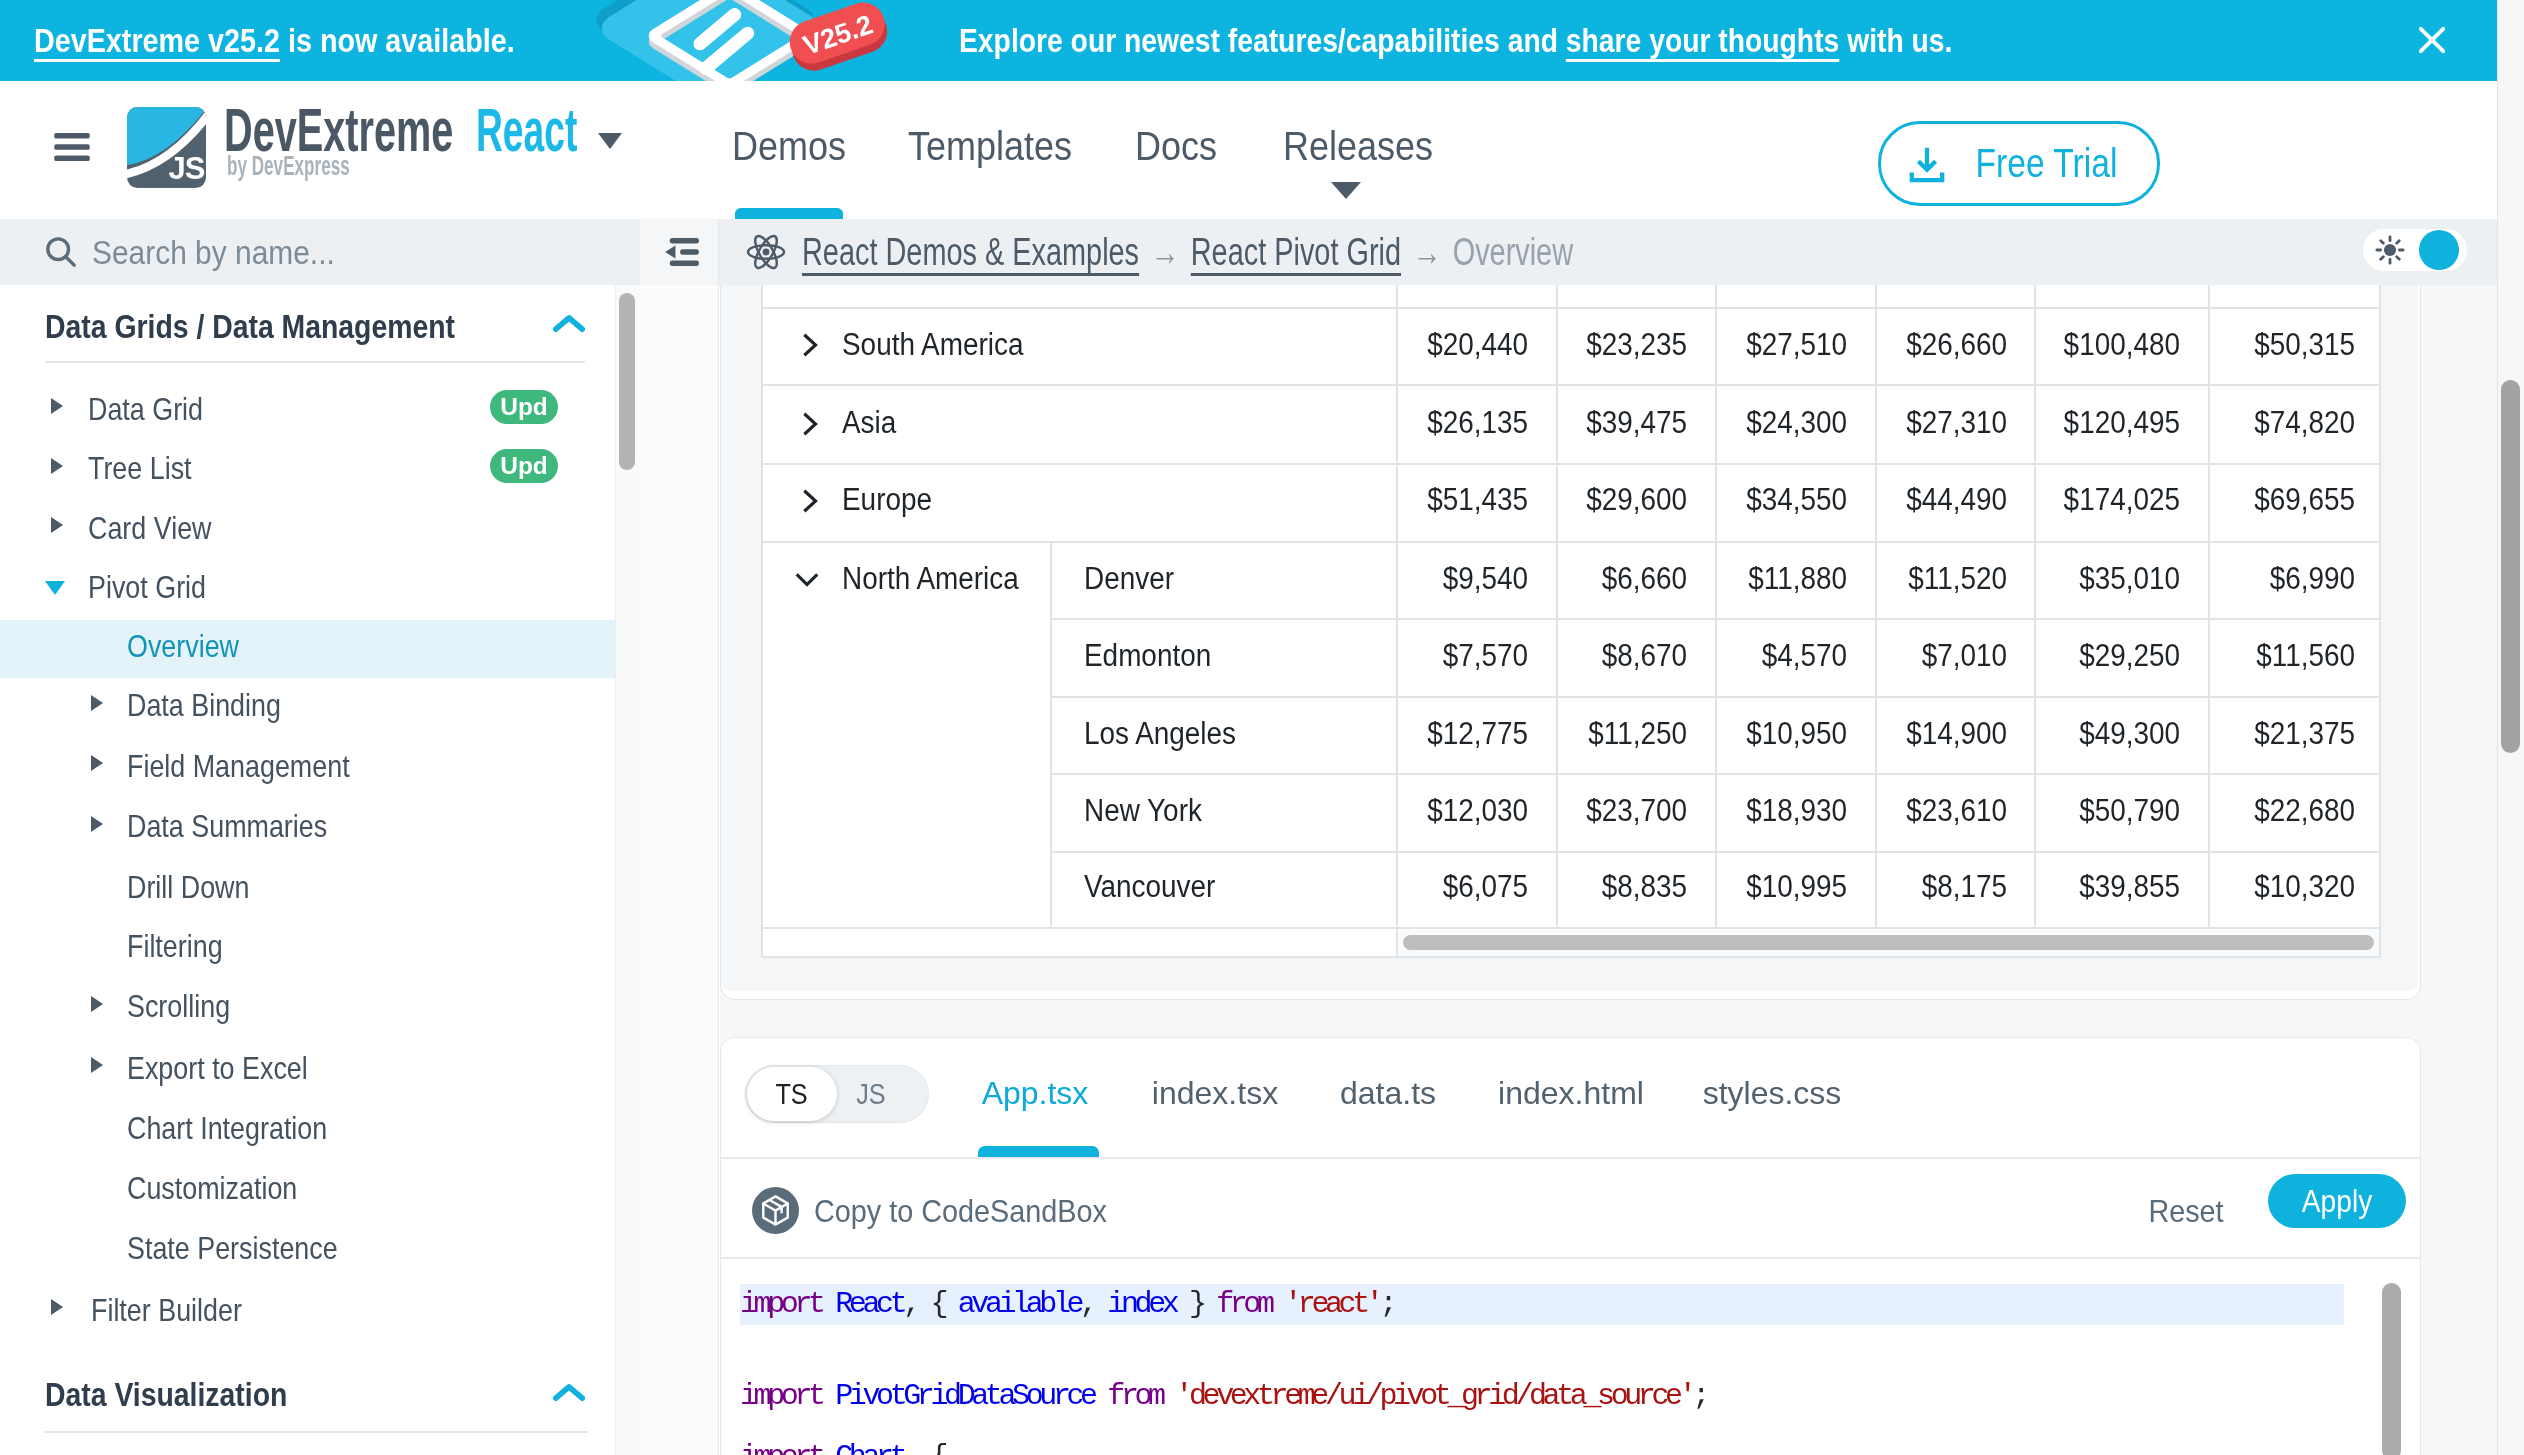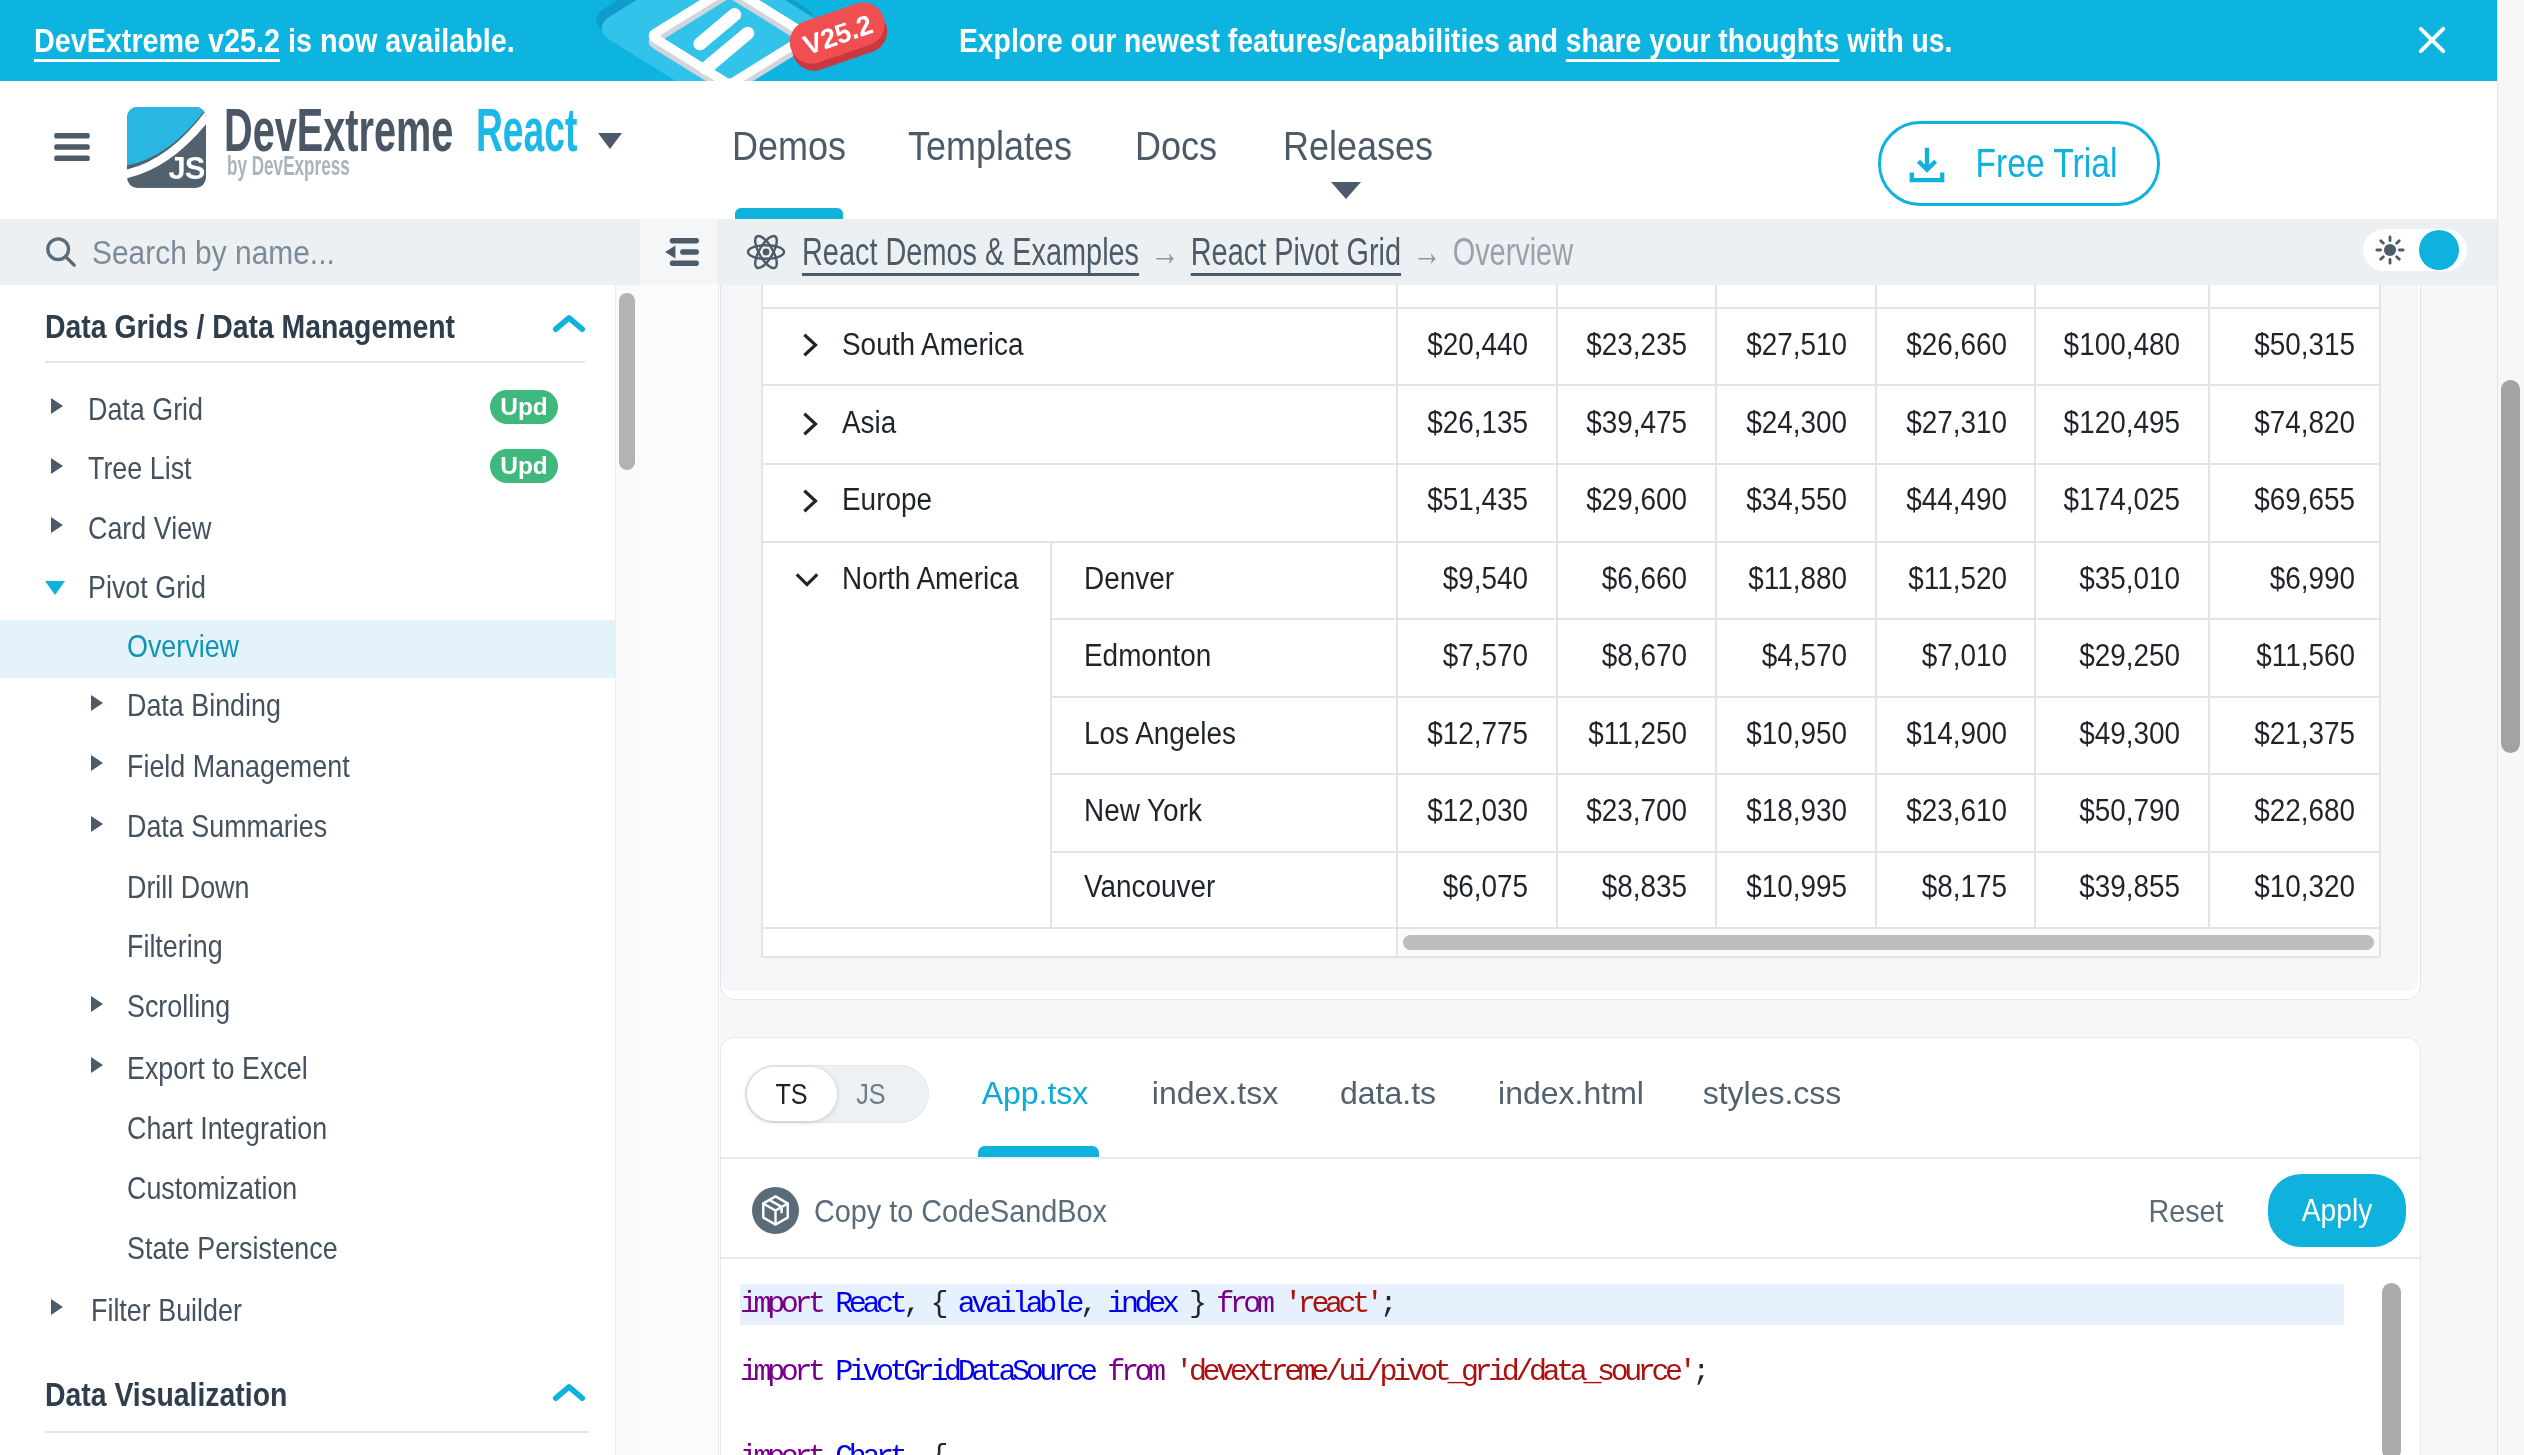--- a/index.html
+++ b/index.html
@@ -317,28 +317,28 @@
 
     <svg class="a" style="left:31px;top:149px;" width="47" height="47" viewBox="0 0 50 50">
       <circle cx="25" cy="25" r="25" fill="#5a6b7a"></circle>
       <g stroke="#fff" stroke-width="2.6" fill="none">
         <path d="M25 10 L38 17.5 L38 32.5 L25 40 L12 32.5 L12 17.5 Z"></path>
         <path d="M12 17.5 L25 25 L38 17.5 M25 25 L25 40 M18.5 13.8 L31.5 21.2 M31.5 21.2 L31.5 28"></path>
       </g>
     </svg>
     <div class="a" style="left:93px;top:153px;height:40px;display:flex;align-items:center;font-size:32px;color:#5a6b7a;transform:scaleX(0.9);transform-origin:left center;">Copy to CodeSandBox</div>
     <div class="a" style="left:1380px;top:153px;width:170px;height:40px;display:flex;align-items:center;justify-content:center;font-size:32px;color:#5a6b7a;transform:scaleX(0.9);">Reset</div>
-    <div class="a" style="left:1547px;top:136px;width:138px;height:73px;background:#0fb1dd;border-radius:33px;display:flex;align-items:center;justify-content:center;font-size:32px;color:#fff;">
+    <div class="a" style="left:1547px;top:136px;width:138px;height:54px;background:#0fb1dd;border-radius:33px;display:flex;align-items:center;justify-content:center;font-size:32px;color:#fff;">
         <span style="transform:scaleX(0.88);">Apply</span>
       </div>
     <div class="a" style="left:0;top:219px;width:1701px;height:1.9px;background:#e8ebee;"></div>
 
     <div class="a" style="left:19px;top:246px;width:1604px;height:41px;background:#e7f1fd;"></div>
     <div class="a code" style="left:19px;top:246px;"><span class="kw">import</span> <span class="df">React</span>, { <span class="df">available</span>, <span class="df">index</span> } <span class="kw">from</span> <span class="st">'react'</span>;</div>
-    <div class="a code" style="left:19px;top:314px;"><span class="kw">import</span> <span class="df">PivotGridDataSource</span> <span class="kw">from</span> <span class="st">'devextreme/ui/pivot_grid/data_source'</span>;</div>
+    <div class="a code" style="left:19px;top:338px;"><span class="kw">import</span> <span class="df">PivotGridDataSource</span> <span class="kw">from</span> <span class="st">'devextreme/ui/pivot_grid/data_source'</span>;</div>
     <div class="a code" style="left:19px;top:399px;"><span class="kw">import</span> <span class="df">Chart</span>, {</div>
     <div class="a" style="left:1661px;top:245px;width:19px;height:177px;background:#ababab;border-radius:9.4px;"></div>
   </div>
 </div>
 
 <div class="a" style="left:2497px;top:0;width:28px;height:1456px;background:#f7f7f8;border-left:0.9px solid #e4e4e6;box-sizing:border-box;"></div>
 <div class="a" style="left:2501px;top:380px;width:19px;height:373px;background:#a3a3a5;border-radius:9.4px;"></div>
 
 
 </body></html>

